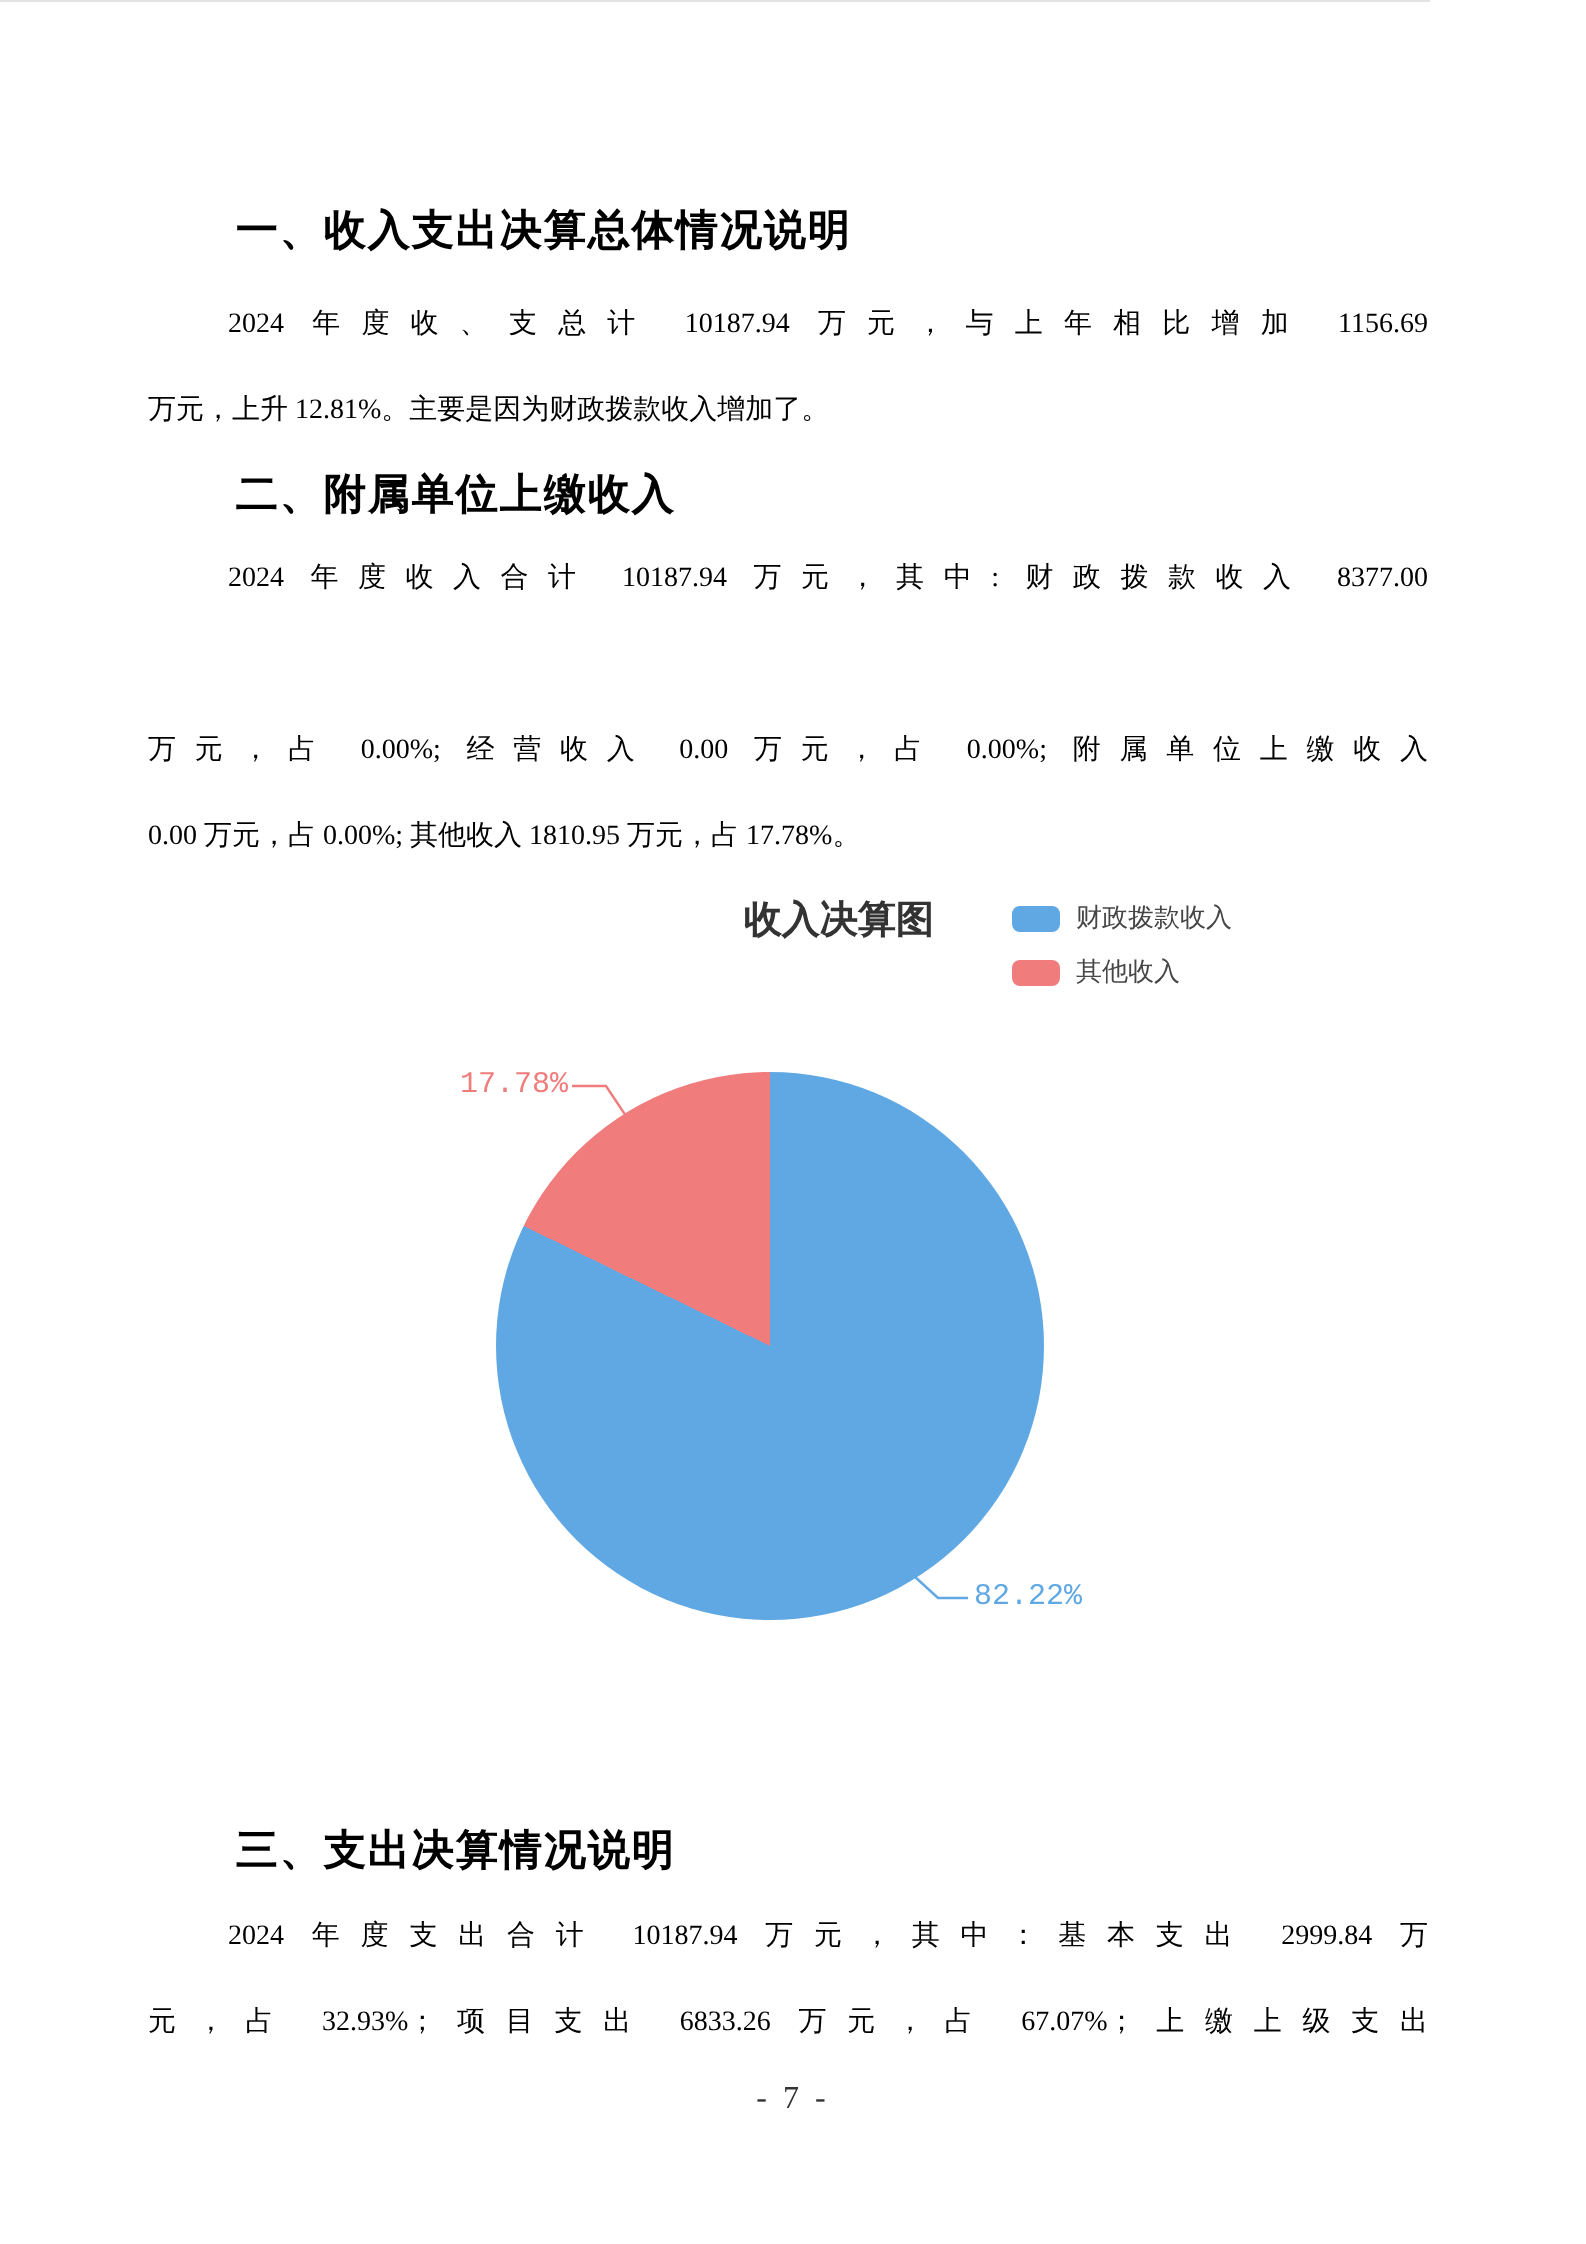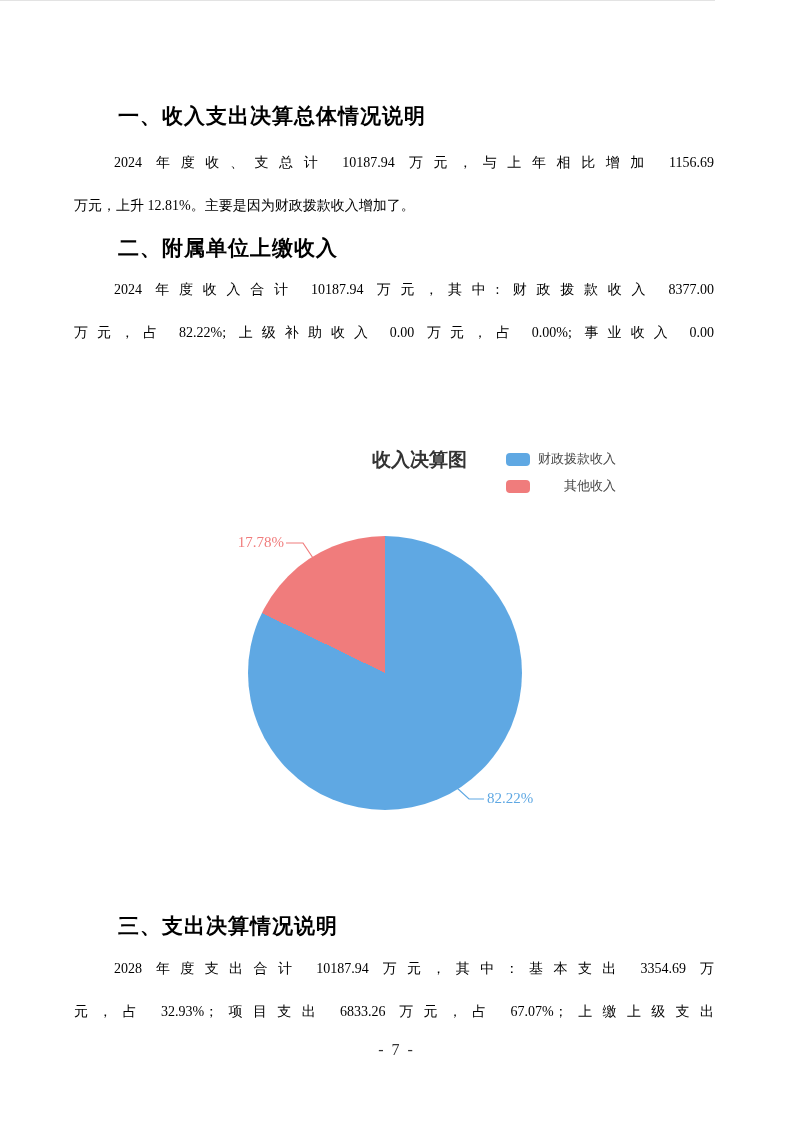--- a/index.html
+++ b/index.html
@@ -50,21 +50,20 @@
     margin-left:38px;
   }
   .legend{
     position:absolute;
     left:506px;top:449px;
   }
   .legend-item{
     display:flex;
     align-items:center;
     margin-bottom:9px;
-    justify-content:space-between;
   }
   .legend-swatch{
     width:24px;height:13px;
     border-radius:4px;
     margin-right:8px;
     flex:0 0 auto;
   }
   .legend-label{
     font-family:"Liberation Sans","DejaVu Sans",sans-serif;
     font-size:13px;
@@ -72,21 +71,21 @@
     white-space:nowrap;
   }
   .pie{
     position:absolute;
     left:248px;top:535px;
     width:274px;height:274px;
     border-radius:50%;
   }
   .pie-label{
     position:absolute;
-    font-family:Liberation Serif, serif;
+    font-family:Liberation Mono, monospace;
     font-size:15px;
     white-space:nowrap;
   }
   .pie-label-other{
     left:194px;top:533px;
     width:90px;
     text-align:right;
   }
   .pie-label-fiscal{
     left:487px;top:789px;
@@ -111,21 +110,22 @@
 <body>
 
 <div class="page">
 
   <div class="heading" style="top:102px">一、收入支出决算总体情况说明</div>
   <div class="bodyline just indent" style="top:149px">2024 年度收、支总计 10187.94 万元，与上年相比增加 1156.69</div>
   <div class="bodyline" style="top:192px">万元，上升 12.81%。主要是因为财政拨款收入增加了。</div>
 
   <div class="heading" style="top:234px">二、附属单位上缴收入</div>
   <div class="bodyline just indent" style="top:276px">2024 年度收入合计 10187.94 万元，其中: 财政拨款收入 8377.00</div>
-  <div class="bodyline just" style="top:319px">万元，占 82.22%; 上级补助收入 0.00 万元，占 0.00%; 事业收入 0.00</div>
+  <div class="bodyline just" style="top:362px">万元，占 0.00%; 经营收入 0.00 万元，占 0.00%; 附属单位上缴收入</div>
+  <div class="bodyline" style="top:405px">0.00 万元，占 0.00%; 其他收入 1810.95 万元，占 17.78%。</div>
 
   <div>
     <div class="chart-title">收入决算图</div>
 
     <div class="legend">
       <div class="legend-item">
         <span class="legend-swatch" style="background: rgb(95, 168, 227);"></span>
         <span class="legend-label">财政拨款收入</span>
       </div>
       <div class="legend-item">
@@ -139,18 +139,18 @@
     <svg class="leader-svg">
       <polyline id="leader-other" points="286,542 303,542 313,557" fill="none" stroke-width="1.2" stroke="#f07c7c"></polyline>
       <polyline id="leader-fiscal" points="457,787 469,798 484,798" fill="none" stroke-width="1.2" stroke="#5fa8e3"></polyline>
     </svg>
 
     <div class="pie-label pie-label-other" id="label-other" style="color: rgb(240, 124, 124);">17.78%</div>
     <div class="pie-label pie-label-fiscal" id="label-fiscal" style="color: rgb(95, 168, 227);">82.22%</div>
   </div>
 
   <div class="heading" style="top:912px">三、支出决算情况说明</div>
-  <div class="bodyline just indent" style="top:955px">2028 年度支出合计 10187.94 万元，其中：基本支出 3354.69 万</div>
+  <div class="bodyline just indent" style="top:955px">2024 年度支出合计 10187.94 万元，其中：基本支出 2999.84 万</div>
   <div class="bodyline just" style="top:998px">元，占 32.93%；项目支出 6833.26 万元，占 67.07%；上缴上级支出</div>
 
   <div class="page-number">- 7 -</div>
 
 </div>
 
 </body></html>

